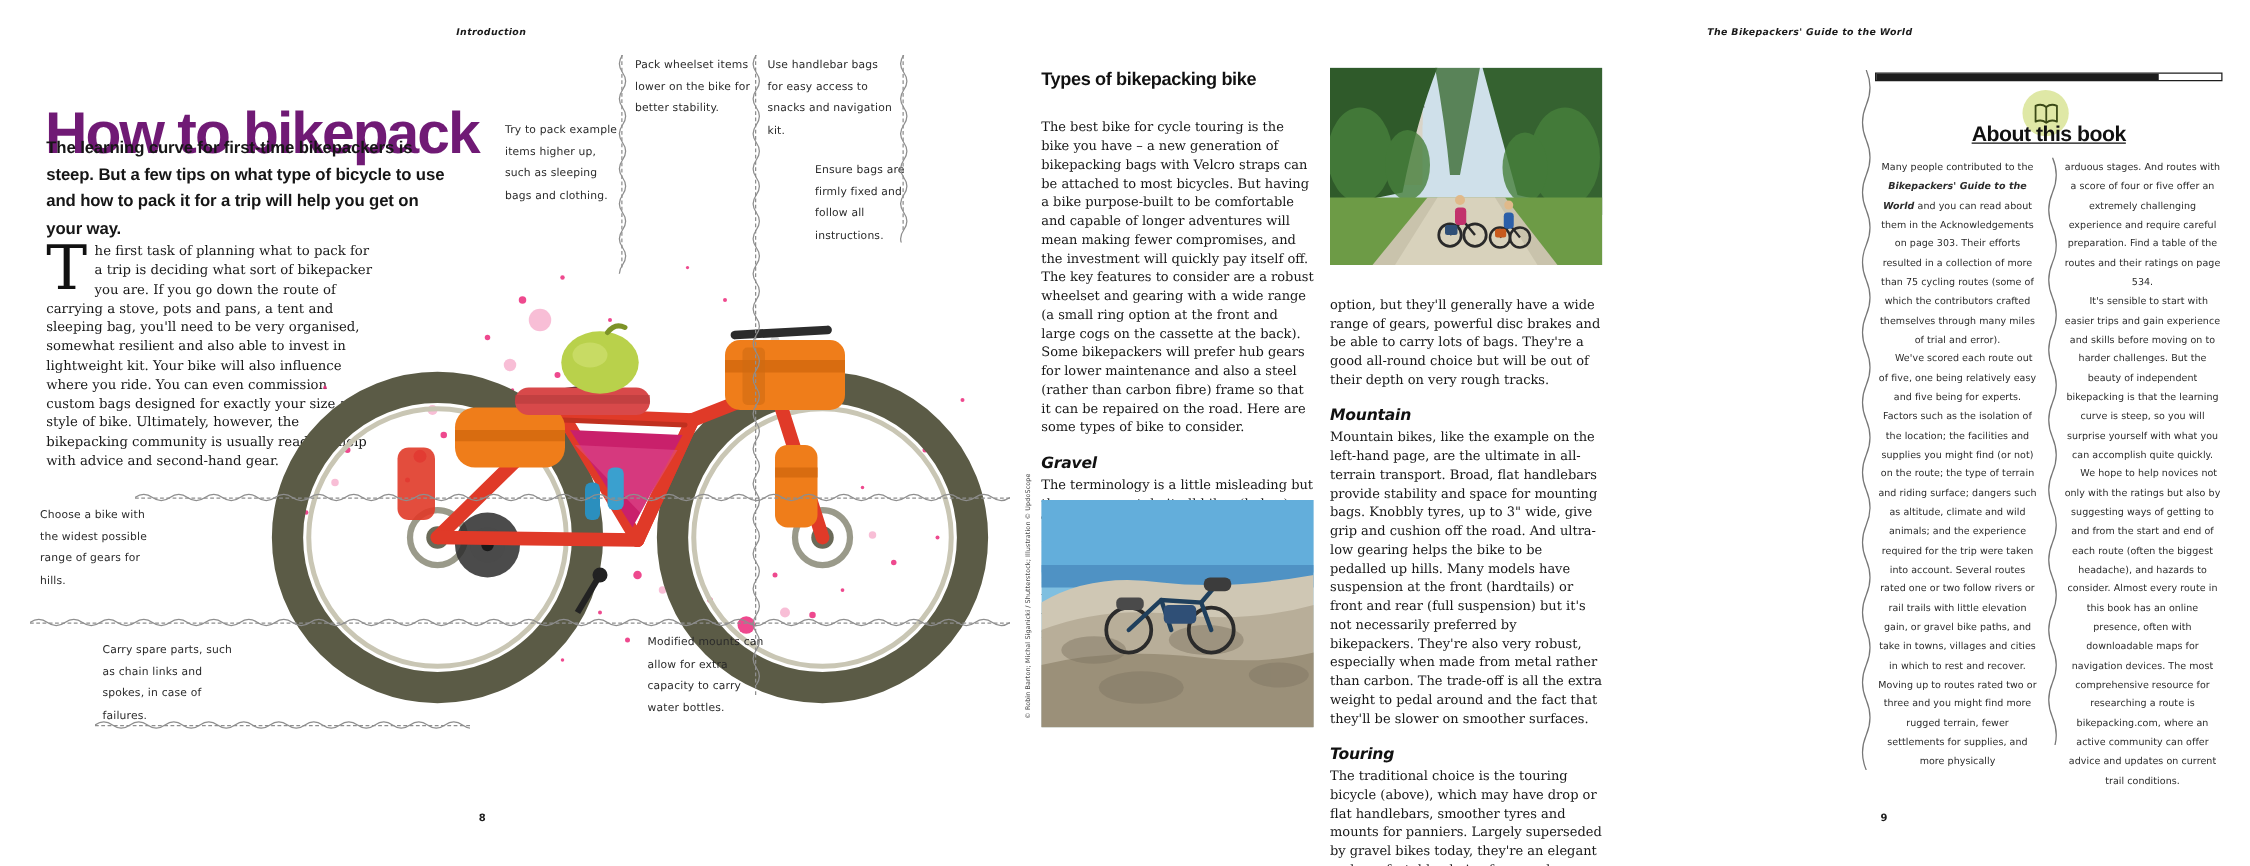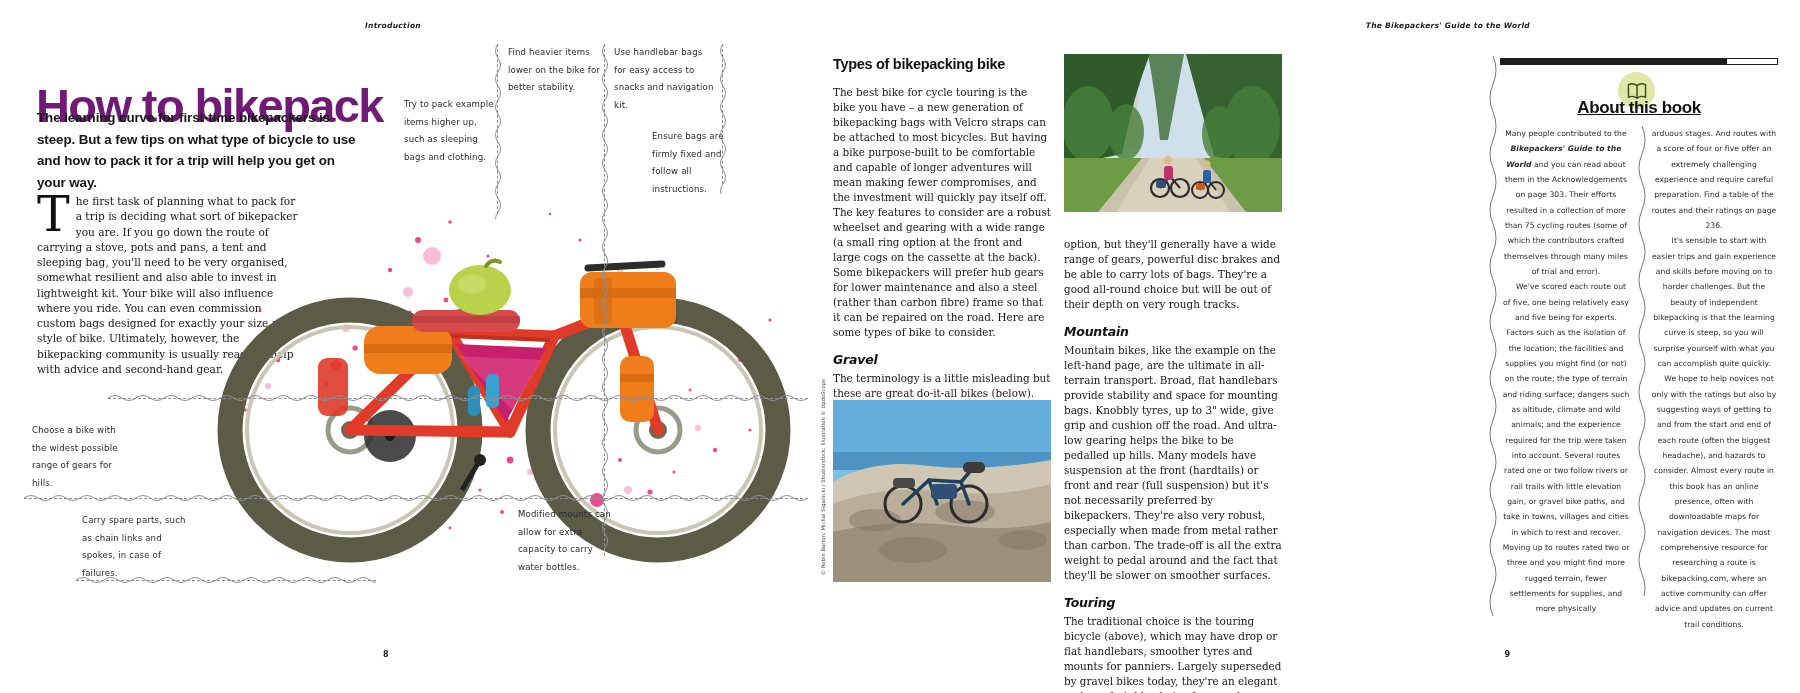--- a/index.html
+++ b/index.html
@@ -83,21 +83,21 @@
     font-size: 10.4px; line-height: 1.44; color:#171717;
   }
   .col-mid2 {
     position: absolute; left: 1064px; top: 237px; width: 218px;
     font-family: "DejaVu Serif", serif;
     font-size: 10.4px; line-height: 1.44; color:#171717;
   }
   h2.sechead {
     font-family: "Liberation Sans", sans-serif;
     font-size: 14.5px; font-weight: 700; color:#111;
-    letter-spacing: -.3px; margin-bottom: 10px;
+    letter-spacing: -.3px; margin-bottom: 20px;
   }
   h3.subhead {
     font-family: "DejaVu Sans", sans-serif;
     font-size: 12.5px; font-weight: 700; font-style: italic;
     color:#111; margin: 11px 0 2px 0; letter-spacing: -.2px;
   }
 
   
   .photo { position: absolute; overflow: hidden; }
   .credit {
@@ -261,31 +261,31 @@
     <rect x="336" y="214" width="13" height="34" rx="5" fill="#3aa0cf"></rect>
     <rect x="318" y="226" width="12" height="30" rx="5" fill="#2b8fbe"></rect>
 
     <circle cx="330" cy="300" r="6" fill="#222"></circle>
     <path d="M330 300 L312 330" stroke="#222" stroke-width="5"></path>
   </svg>
 
   <div class="callout" style="left:404px; top:96px; width:92px;">Try to pack example items higher up, such as sleeping bags and clothing.</div>
   <div class="vdash" style="left:497px; top:44px; height:170px;"></div>
 
-  <div class="callout" style="left:508px; top:44px; width:92px;">Find heavier items lower on the bike for better stability.</div>
+  <div class="callout" style="left:508px; top:44px; width:92px;">Pack wheelset items lower on the bike for better stability.</div>
   <div class="vdash" style="left:604px; top:44px; height:512px;"></div>
 
   <div class="callout" style="left:614px; top:44px; width:100px;">Use handlebar bags for easy access to snacks and navigation kit.</div>
   <div class="vdash" style="left:722px; top:44px; height:140px;"></div>
 
   <div class="callout" style="left:652px; top:128px; width:92px;">Ensure bags are firmly fixed and follow all instructions.</div>
 
   <div class="hdash" style="left:108px; top:398px; width:700px;"></div>
 
-  <div class="callout" style="left:32px; top:404px; width:92px;margin-top:18px;">Choose a bike with the widest possible range of gears for hills.</div>
+  <div class="callout" style="left:32px; top:404px; width:92px;">Choose a bike with the widest possible range of gears for hills.</div>
   <div class="hdash" style="left:24px; top:498px; width:784px;"></div>
 
   <div class="callout" style="left:82px; top:512px; width:112px;">Carry spare parts, such as chain links and spokes, in case of failures.</div>
   <div class="hdash" style="left:76px; top:580px; width:300px;"></div>
 
   <div class="callout" style="left:518px; top:506px; width:96px;">Modified mounts can allow for extra capacity to carry water bottles.</div>
 
   <div class="col-mid">
     <h2 class="sechead">Types of bikepacking bike</h2>
     <p>The best bike for cycle touring is the bike you have – a new generation of bikepacking bags with Velcro straps can be attached to most bicycles. But having a bike purpose-built to be comfortable and capable of longer adventures will mean making fewer compromises, and the investment will quickly pay itself off. The key features to consider are a robust wheelset and gearing with a wide range (a small ring option at the front and large cogs on the cassette at the back). Some bikepackers will prefer hub gears for lower maintenance and also a steel (rather than carbon fibre) frame so that it can be repaired on the road. Here are some types of bike to consider.</p>
@@ -398,21 +398,21 @@
   </div>
 
   <div class="abouthead">About this book</div>
 
   <div class="aboutcol c1">
     <p><span>Many people contributed to the </span><i>Bikepackers' Guide to the World</i><span> and you can read about them in the Acknowledgements on page 303. Their efforts resulted in a collection of more than 75 cycling routes (some of which the contributors crafted themselves through many miles of trial and error).</span></p>
     <p class="ind">We've scored each route out of five, one being relatively easy and five being for experts. Factors such as the isolation of the location; the facilities and supplies you might find (or not) on the route; the type of terrain and riding surface; dangers such as altitude, climate and wild animals; and the experience required for the trip were taken into account. Several routes rated one or two follow rivers or rail trails with little elevation gain, or gravel bike paths, and take in towns, villages and cities in which to rest and recover. Moving up to routes rated two or three and you might find more rugged terrain, fewer settlements for supplies, and more physically</p>
   </div>
 
   <div class="aboutcol c2">
-    <p>arduous stages. And routes with a score of four or five offer an extremely challenging experience and require careful preparation. Find a table of the routes and their ratings on page 236.</p>
+    <p>arduous stages. And routes with a score of four or five offer an extremely challenging experience and require careful preparation. Find a table of the routes and their ratings on page 534.</p>
     <p class="ind">It's sensible to start with easier trips and gain experience and skills before moving on to harder challenges. But the beauty of independent bikepacking is that the learning curve is steep, so you will surprise yourself with what you can accomplish quite quickly.</p>
     <p class="ind">We hope to help novices not only with the ratings but also by suggesting ways of getting to and from the start and end of each route (often the biggest headache), and hazards to consider. Almost every route in this book has an online presence, often with downloadable maps for navigation devices. The most comprehensive resource for researching a route is bikepacking.com, where an active community can offer advice and updates on current trail conditions.</p>
   </div>
 
   <svg class="vsquig" style="left:1489px; top:56px;" width="8" height="560" xmlns="http://www.w3.org/2000/svg">
     <path d="M4 0 q6 14 0 28 q-6 14 0 28 q6 14 0 28 q-6 14 0 28 q6 14 0 28 q-6 14 0 28 q6 14 0 28 q-6 14 0 28 q6 14 0 28 q-6 14 0 28 q6 14 0 28 q-6 14 0 28 q6 14 0 28 q-6 14 0 28 q6 14 0 28 q-6 14 0 28 q6 14 0 28 q-6 14 0 28 q6 14 0 28 q-6 14 0 28" fill="none" stroke="#777" stroke-width="1"></path>
   </svg>
   <svg class="vsquig" style="left:1638px; top:126px;" width="8" height="470" xmlns="http://www.w3.org/2000/svg">
     <path d="M4 0 q6 14 0 28 q-6 14 0 28 q6 14 0 28 q-6 14 0 28 q6 14 0 28 q-6 14 0 28 q6 14 0 28 q-6 14 0 28 q6 14 0 28 q-6 14 0 28 q6 14 0 28 q-6 14 0 28 q6 14 0 28 q-6 14 0 28 q6 14 0 28 q-6 14 0 28 q6 14 0 28" fill="none" stroke="#777" stroke-width="1"></path>
   </svg>

